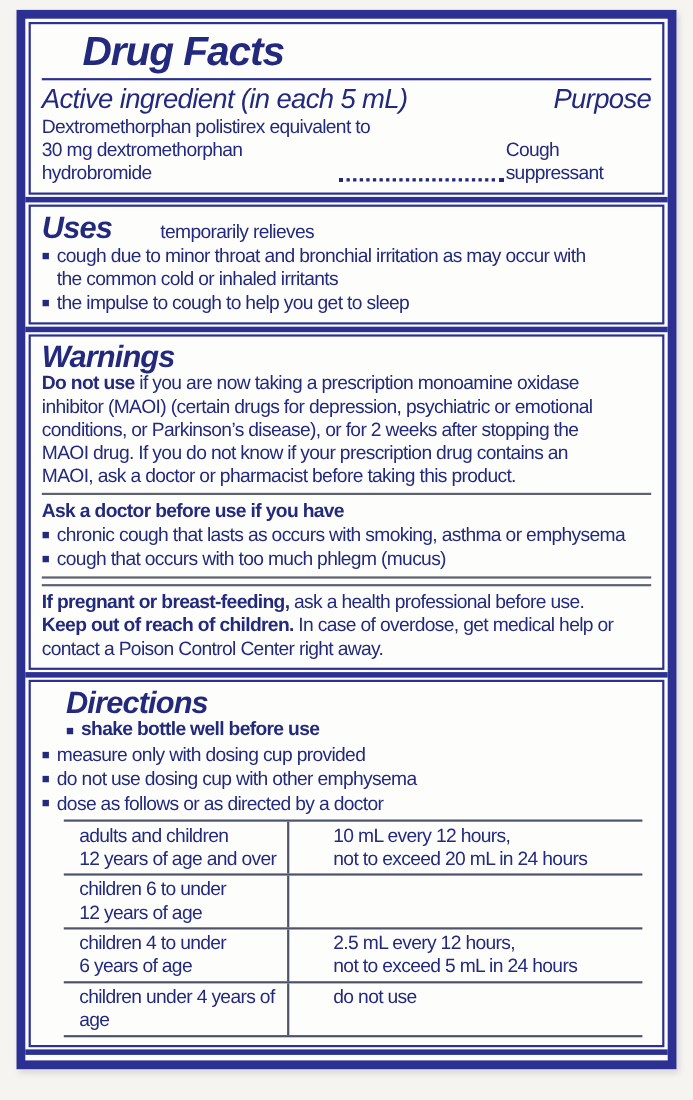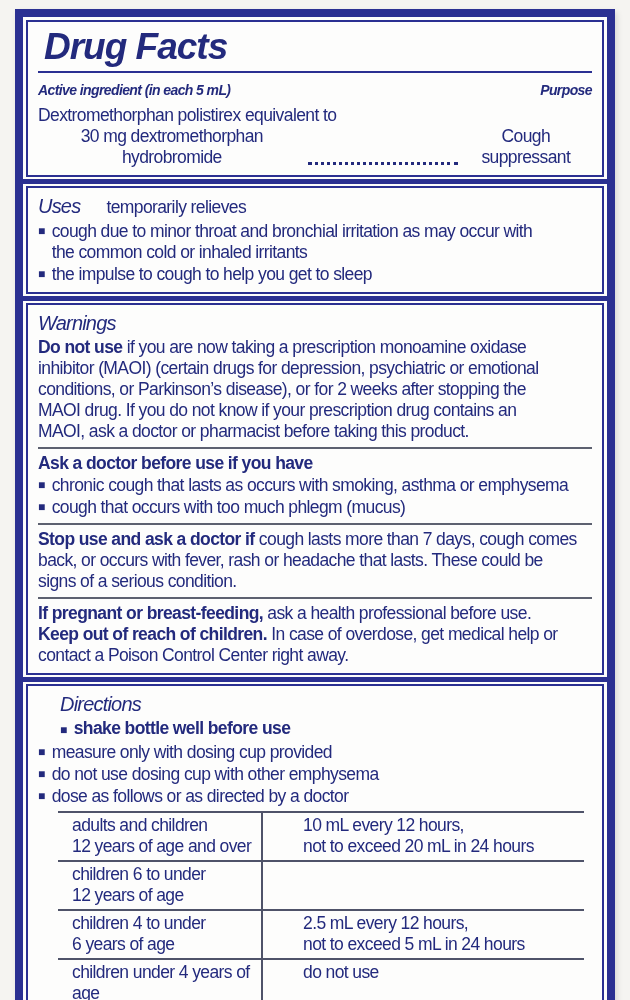--- a/index.html
+++ b/index.html
@@ -24,41 +24,41 @@
     padding:5px 10px 7px 10px;
   }
   .band { height:5px; background:#2b3092; margin:2px -3px; }
 
   .body-txt { font-size:17.5px; line-height:21px; letter-spacing:-0.6px; }
   .pre { white-space:pre-line; }
   b, .bold { font-weight:bold; }
 
   h1 {
     font-size:37px; line-height:40px; font-style:italic; font-weight:bold;
-    letter-spacing:-1px; padding-left:6px;
+    letter-spacing:-1px; padding-left:6px;margin-left:31px;
   }
   .title-rule { height:2px; background:#2b3092; margin:4px 0 5px 0; }
   .h2 {
-    font-size:20px; line-height:27px; font-style:italic; font-weight:normal;
+    font-size:28px; line-height:27px; font-style:italic; font-weight:bold;
     letter-spacing:-0.8px;
   }
   .h-active-row { display:flex; justify-content:space-between; align-items:baseline; margin-bottom:2px; }
   .h-active {
-    font-size:14px; line-height:25px; font-style:italic; font-weight:bold;
+    font-size:25px; line-height:25px; font-style:italic; font-weight:normal;
     letter-spacing:-0.6px;
   }
-  .leader-row { display:flex; align-items:baseline;text-align:center; }
+  .leader-row { display:flex; align-items:baseline; }
   .leader-dots {
     flex:0 0 150px;
     border-bottom:3px dotted #232a7d;
     margin:0 2px 3px 2px;
     align-self:flex-end;
   }
   .uses-head-row { display:flex; align-items:baseline; }
-  .uses-lead { margin-left:26px; }
+  .uses-lead { margin-left:44px; }
   .dir-head-row { display:flex; align-items:baseline;flex-direction:column; }
   .dir-sub { margin-left:22px; font-weight:bold; }
   .dir-sub .bq { margin-right:7px; }
 
   .b-line { display:flex; align-items:flex-start; margin-top:1px; }
   .bq {
     flex:0 0 auto; font-size:12px; line-height:21px; margin-right:7px; color:#232a7d;
   }
   .bt { flex:1 1 auto; }
 
@@ -126,25 +126,20 @@
       <div class="body-txt bold">Ask a doctor before use if you have</div>
       <div class="b-line body-txt">
         <span class="bq">■</span>
         <span class="bt pre">chronic cough that lasts as occurs with smoking, asthma or emphysema</span>
       </div>
       <div class="b-line body-txt">
         <span class="bq">■</span>
         <span class="bt pre">cough that occurs with too much phlegm (mucus)</span>
       </div>
       <div class="rule"></div>
-      <div class="body-txt">
-        <b>Stop use and ask a doctor if</b><span class="pre"> cough lasts more than 7 days, cough comes
-back, or occurs with fever, rash or headache that lasts. These could be
-signs of a serious condition.</span>
-      </div>
       <div class="rule"></div>
       <div class="body-txt">
         <b>If pregnant or breast-feeding,</b><span> ask a health professional before use.</span>
       </div>
       <div class="body-txt">
         <b>Keep out of reach of children.</b><span class="pre"> In case of overdose, get medical help or
 contact a Poison Control Center right away.</span>
       </div>
     </section>
 

